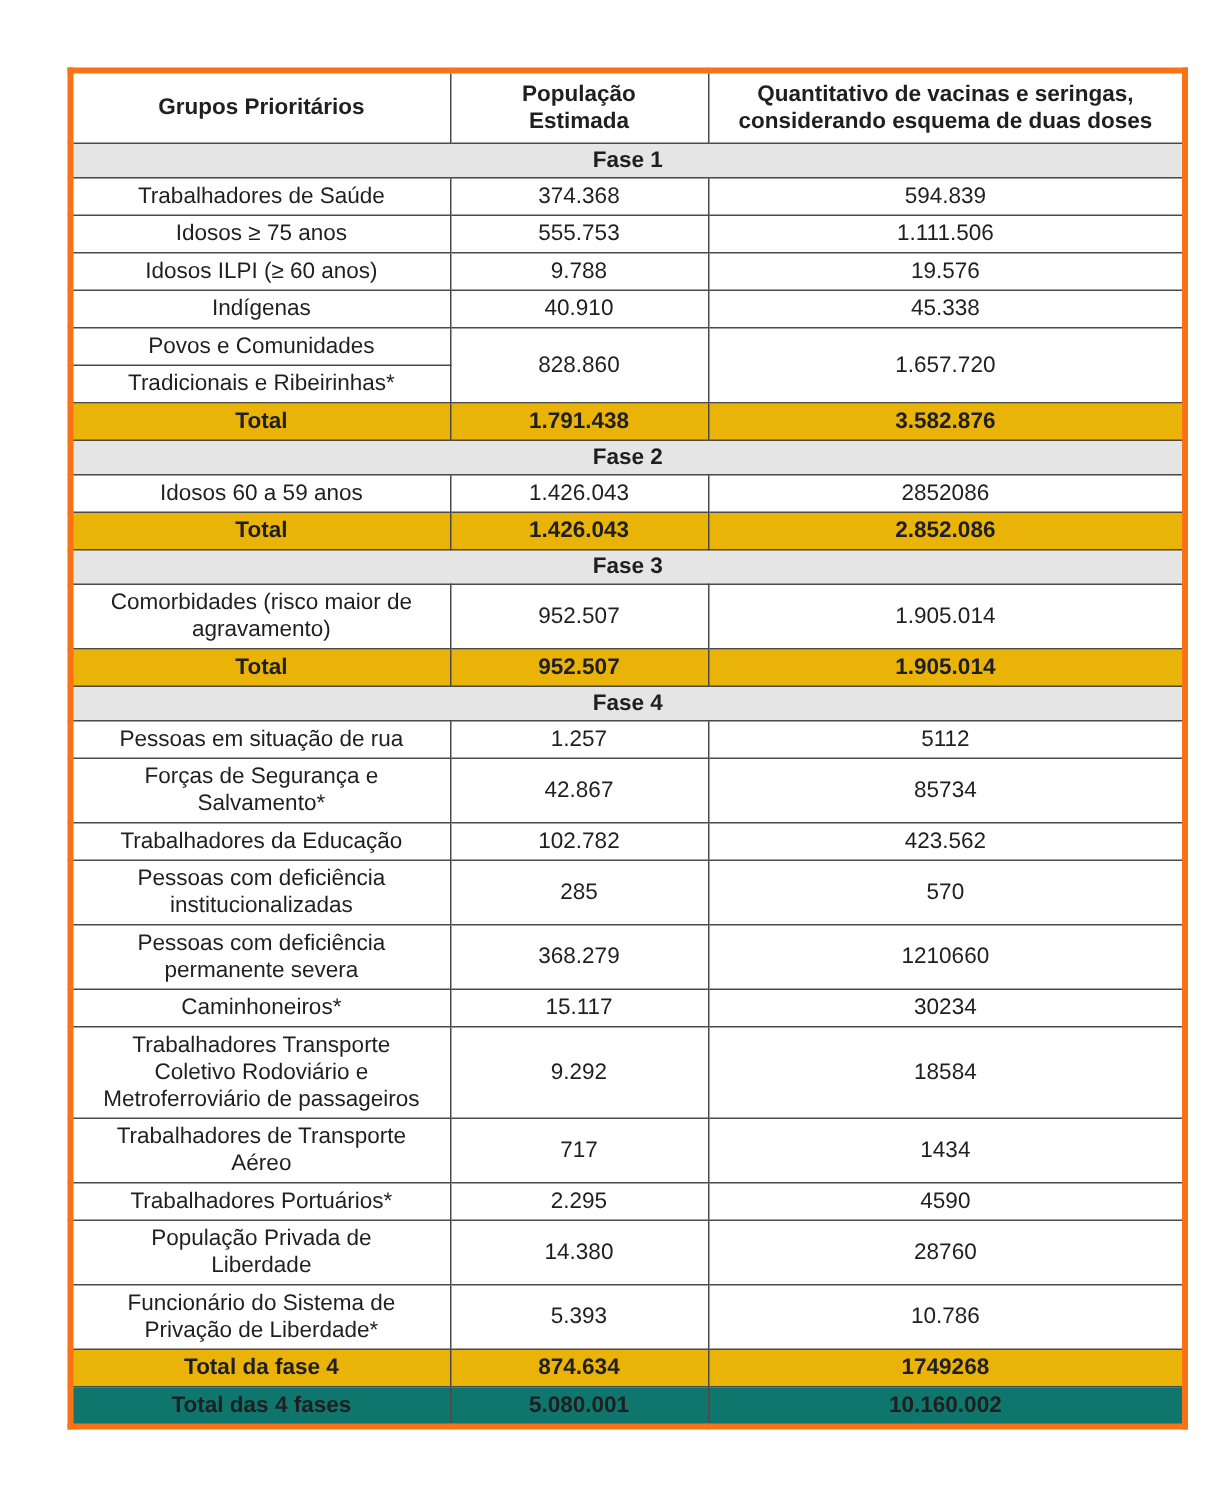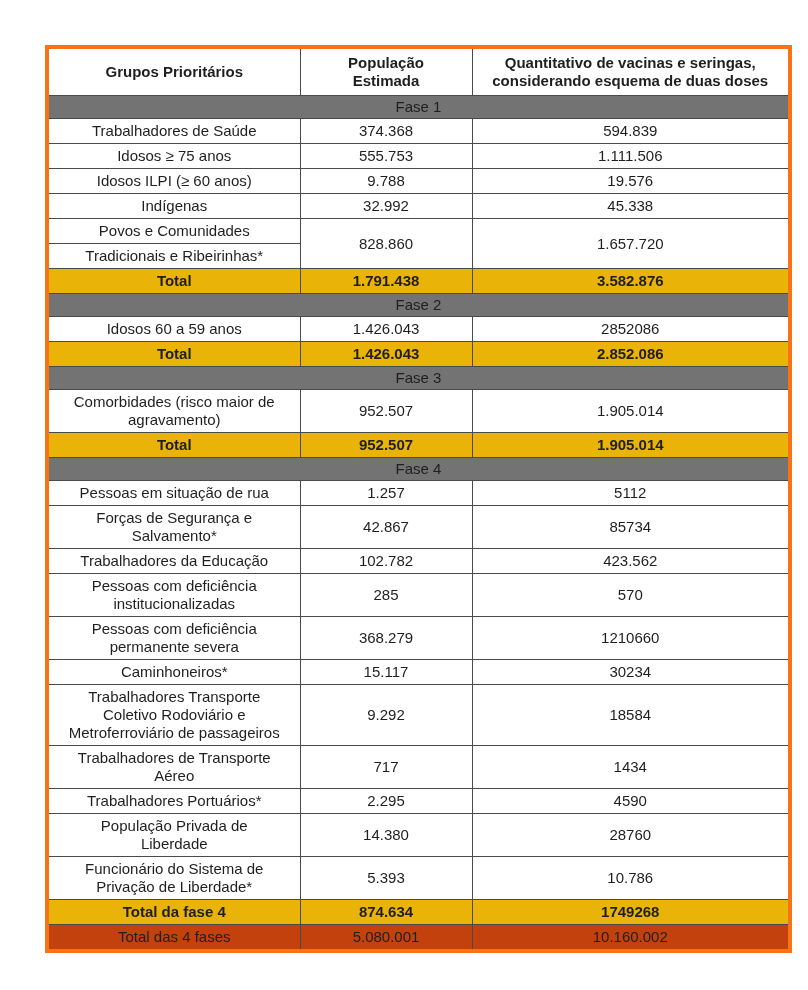--- a/index.html
+++ b/index.html
@@ -37,31 +37,31 @@
   }
   .vaccine-table th {
     font-weight: bold;
     white-space: pre-line;
     padding: 5px 6px;
   }
   .vaccine-table td[data-name="cell-group"] {
     white-space: pre-line;
   }
   tr.section-row td {
-    font-weight: normal;
+    font-weight: bold;
     padding: 2px 6px;
-    background: #737373;
+    background: #e5e5e5;
   }
   tr.total-row td {
     font-weight: bold;
     background: #eab308;
   }
   tr.grand-total-row td {
-    font-weight: normal;
-    background: #c2410c;
+    font-weight: bold;
+    background: #0f766e;
   }
 </style>
 </head>
 <body>
 
 <div class="page" data-name="document-page">
   <table class="vaccine-table" data-name="priority-groups-table">
     <colgroup>
       <col style="width:253px">
       <col style="width:172px">
@@ -90,21 +90,21 @@
           <td data-name="cell-population">555.753</td>
           <td data-name="cell-doses">1.111.506</td>
         </tr>
         <tr data-name="table-row">
           <td data-name="cell-group">Idosos ILPI (≥ 60 anos)</td>
           <td data-name="cell-population">9.788</td>
           <td data-name="cell-doses">19.576</td>
         </tr>
         <tr data-name="table-row">
           <td data-name="cell-group">Indígenas</td>
-          <td data-name="cell-population">32.992</td>
+          <td data-name="cell-population">40.910</td>
           <td data-name="cell-doses">45.338</td>
         </tr>
         <tr data-name="table-row">
           <td data-name="cell-group">Povos e Comunidades</td>
           <td data-name="cell-population" rowspan="2">828.860</td>
           <td data-name="cell-doses" rowspan="2">1.657.720</td>
         </tr>
         <tr data-name="table-row">
           <td data-name="cell-group">Tradicionais e Ribeirinhas*</td>
         </tr>

